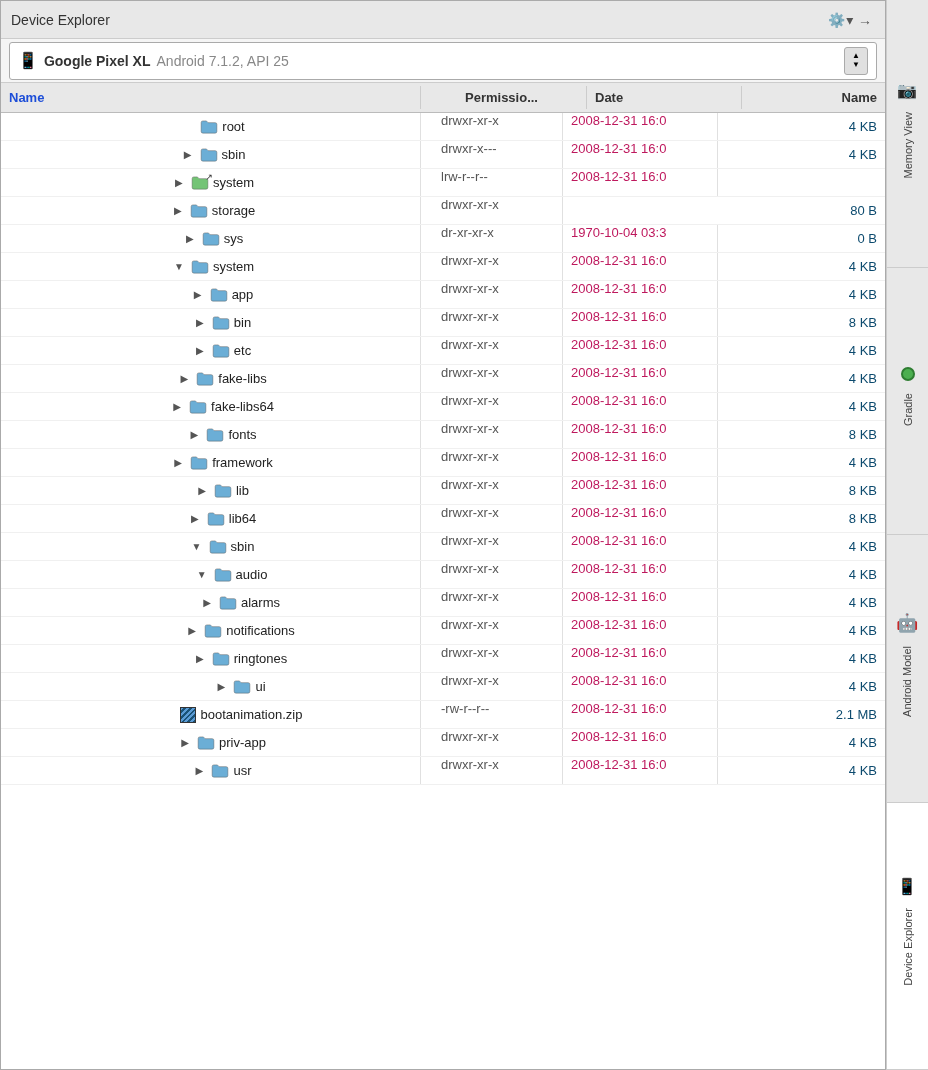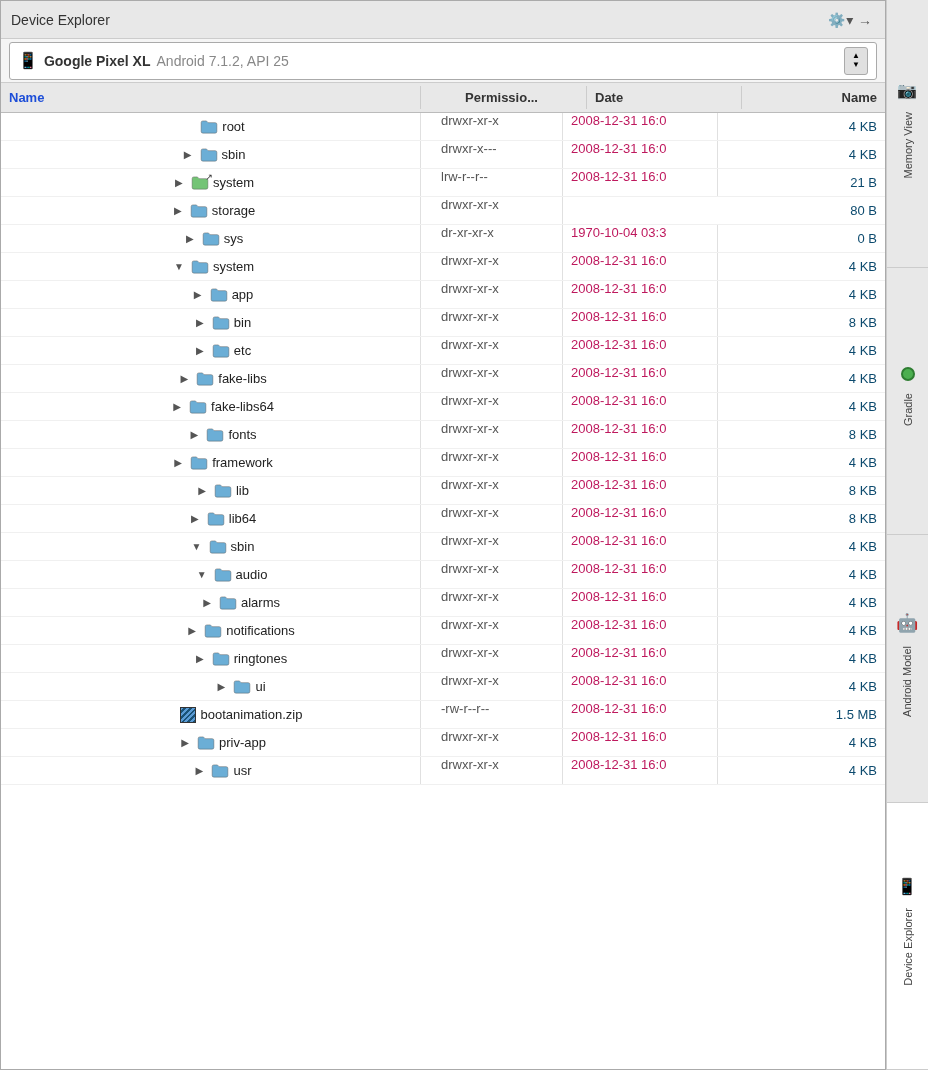--- a/index.html
+++ b/index.html
@@ -143,23 +143,20 @@
     <path d="M1 3 Q1 1 3 1 L7 1 L9 3 L17 3 Q19 3 19 5 L19 13 Q19 15 17 15 L3 15 Q1 15 1 13 Z" fill="#74c476" stroke="#555" stroke-width="0.5"></path>
   </svg></div>
       <span class="item-label">system</span>
     </div>
     <div class="row-perm-cell">
       <span>lrw-r--r--</span>
     </div>
     <div class="row-date-cell">
       <span>2008-12-31 16:0</span>
     </div>
-    <div class="row-size-cell">
-      <span>21 B</span>
-    </div>
   </div>
       <div class="tree-row">
     <div class="row-name-cell">
       <div class="expand-btn" style="margin-left:4px;">▶</div>
       <div class="folder-icon"><svg viewBox="0 0 20 16" xmlns="http://www.w3.org/2000/svg">
     <path d="M1 3 Q1 1 3 1 L7 1 L9 3 L17 3 Q19 3 19 5 L19 13 Q19 15 17 15 L3 15 Q1 15 1 13 Z" fill="#6baed6" stroke="#555" stroke-width="0.5"></path>
   </svg></div>
       <span class="item-label">storage</span>
     </div>
     <div class="row-perm-cell">
@@ -483,21 +480,21 @@
           </div>
       <span class="item-label">bootanimation.zip</span>
     </div>
     <div class="row-perm-cell">
       <span>-rw-r--r--</span>
     </div>
     <div class="row-date-cell">
       <span>2008-12-31 16:0</span>
     </div>
     <div class="row-size-cell">
-      <span>1.5 MB</span>
+      <span>2.1 MB</span>
     </div>
   </div>
       <div class="tree-row">
     <div class="row-name-cell">
       <div class="expand-btn" style="margin-left:22px;">▶</div>
       <div class="folder-icon"><svg viewBox="0 0 20 16" xmlns="http://www.w3.org/2000/svg">
     <path d="M1 3 Q1 1 3 1 L7 1 L9 3 L17 3 Q19 3 19 5 L19 13 Q19 15 17 15 L3 15 Q1 15 1 13 Z" fill="#6baed6" stroke="#555" stroke-width="0.5"></path>
   </svg></div>
       <span class="item-label">priv-app</span>
     </div>

